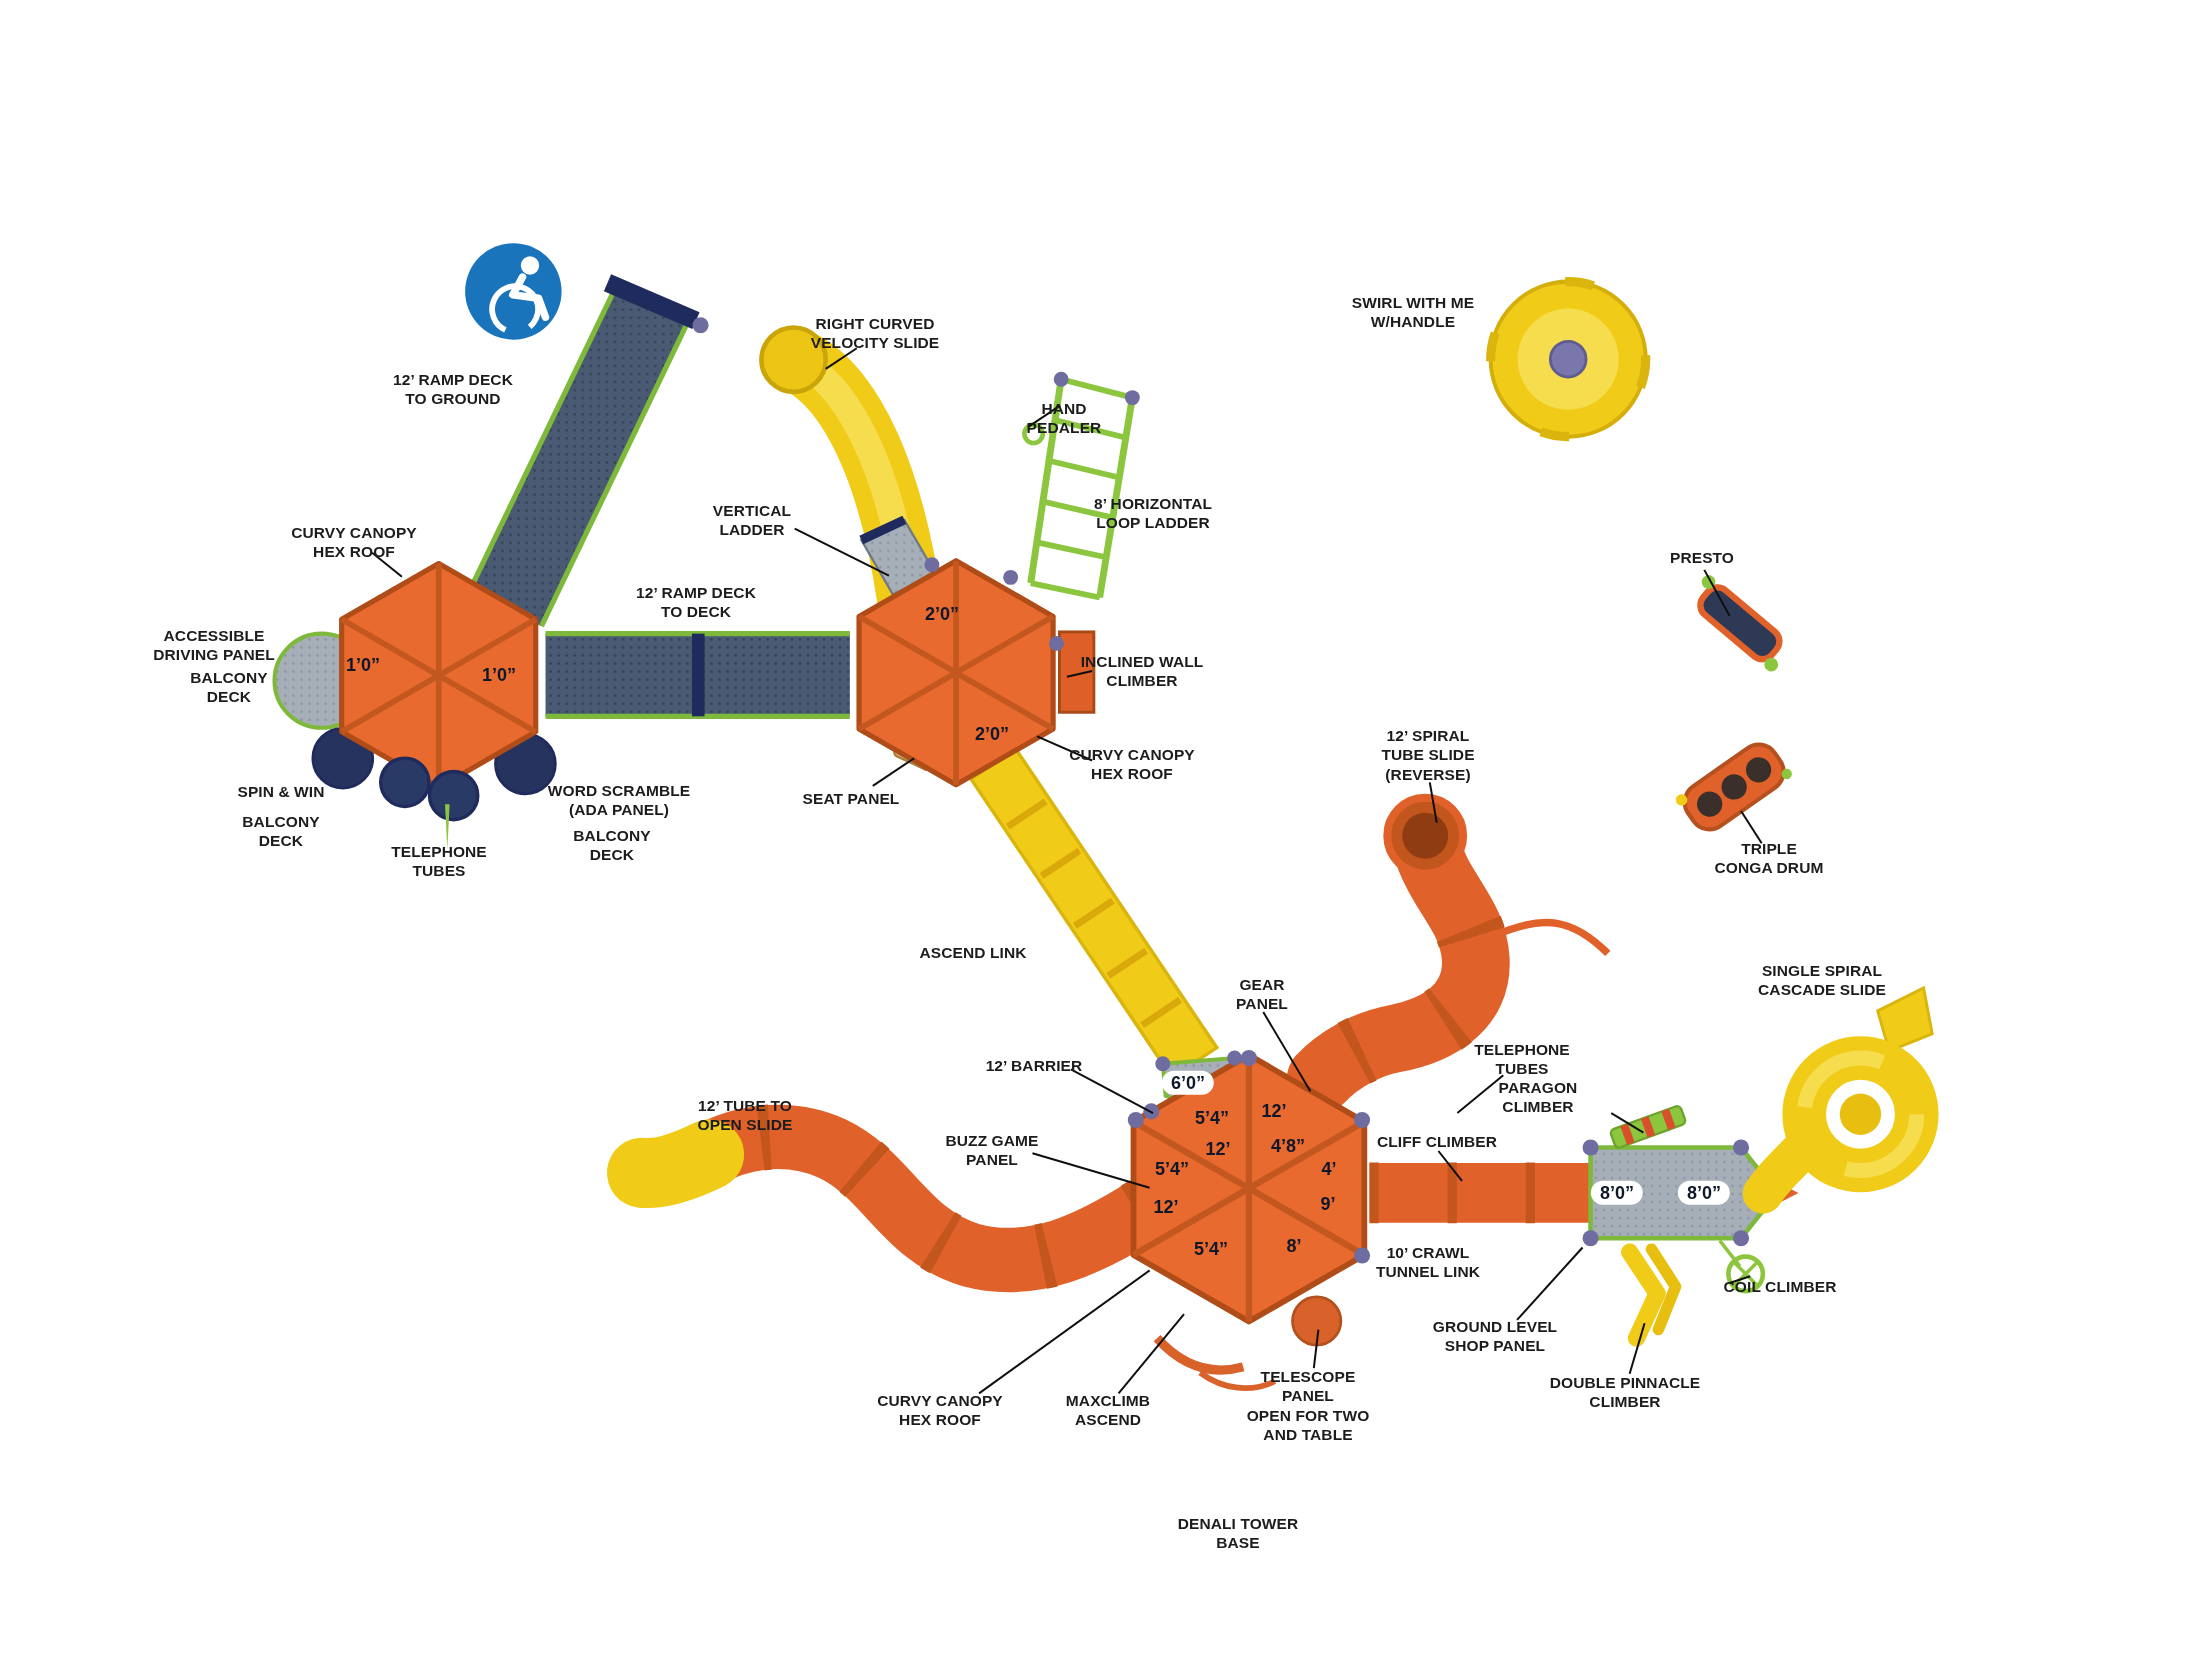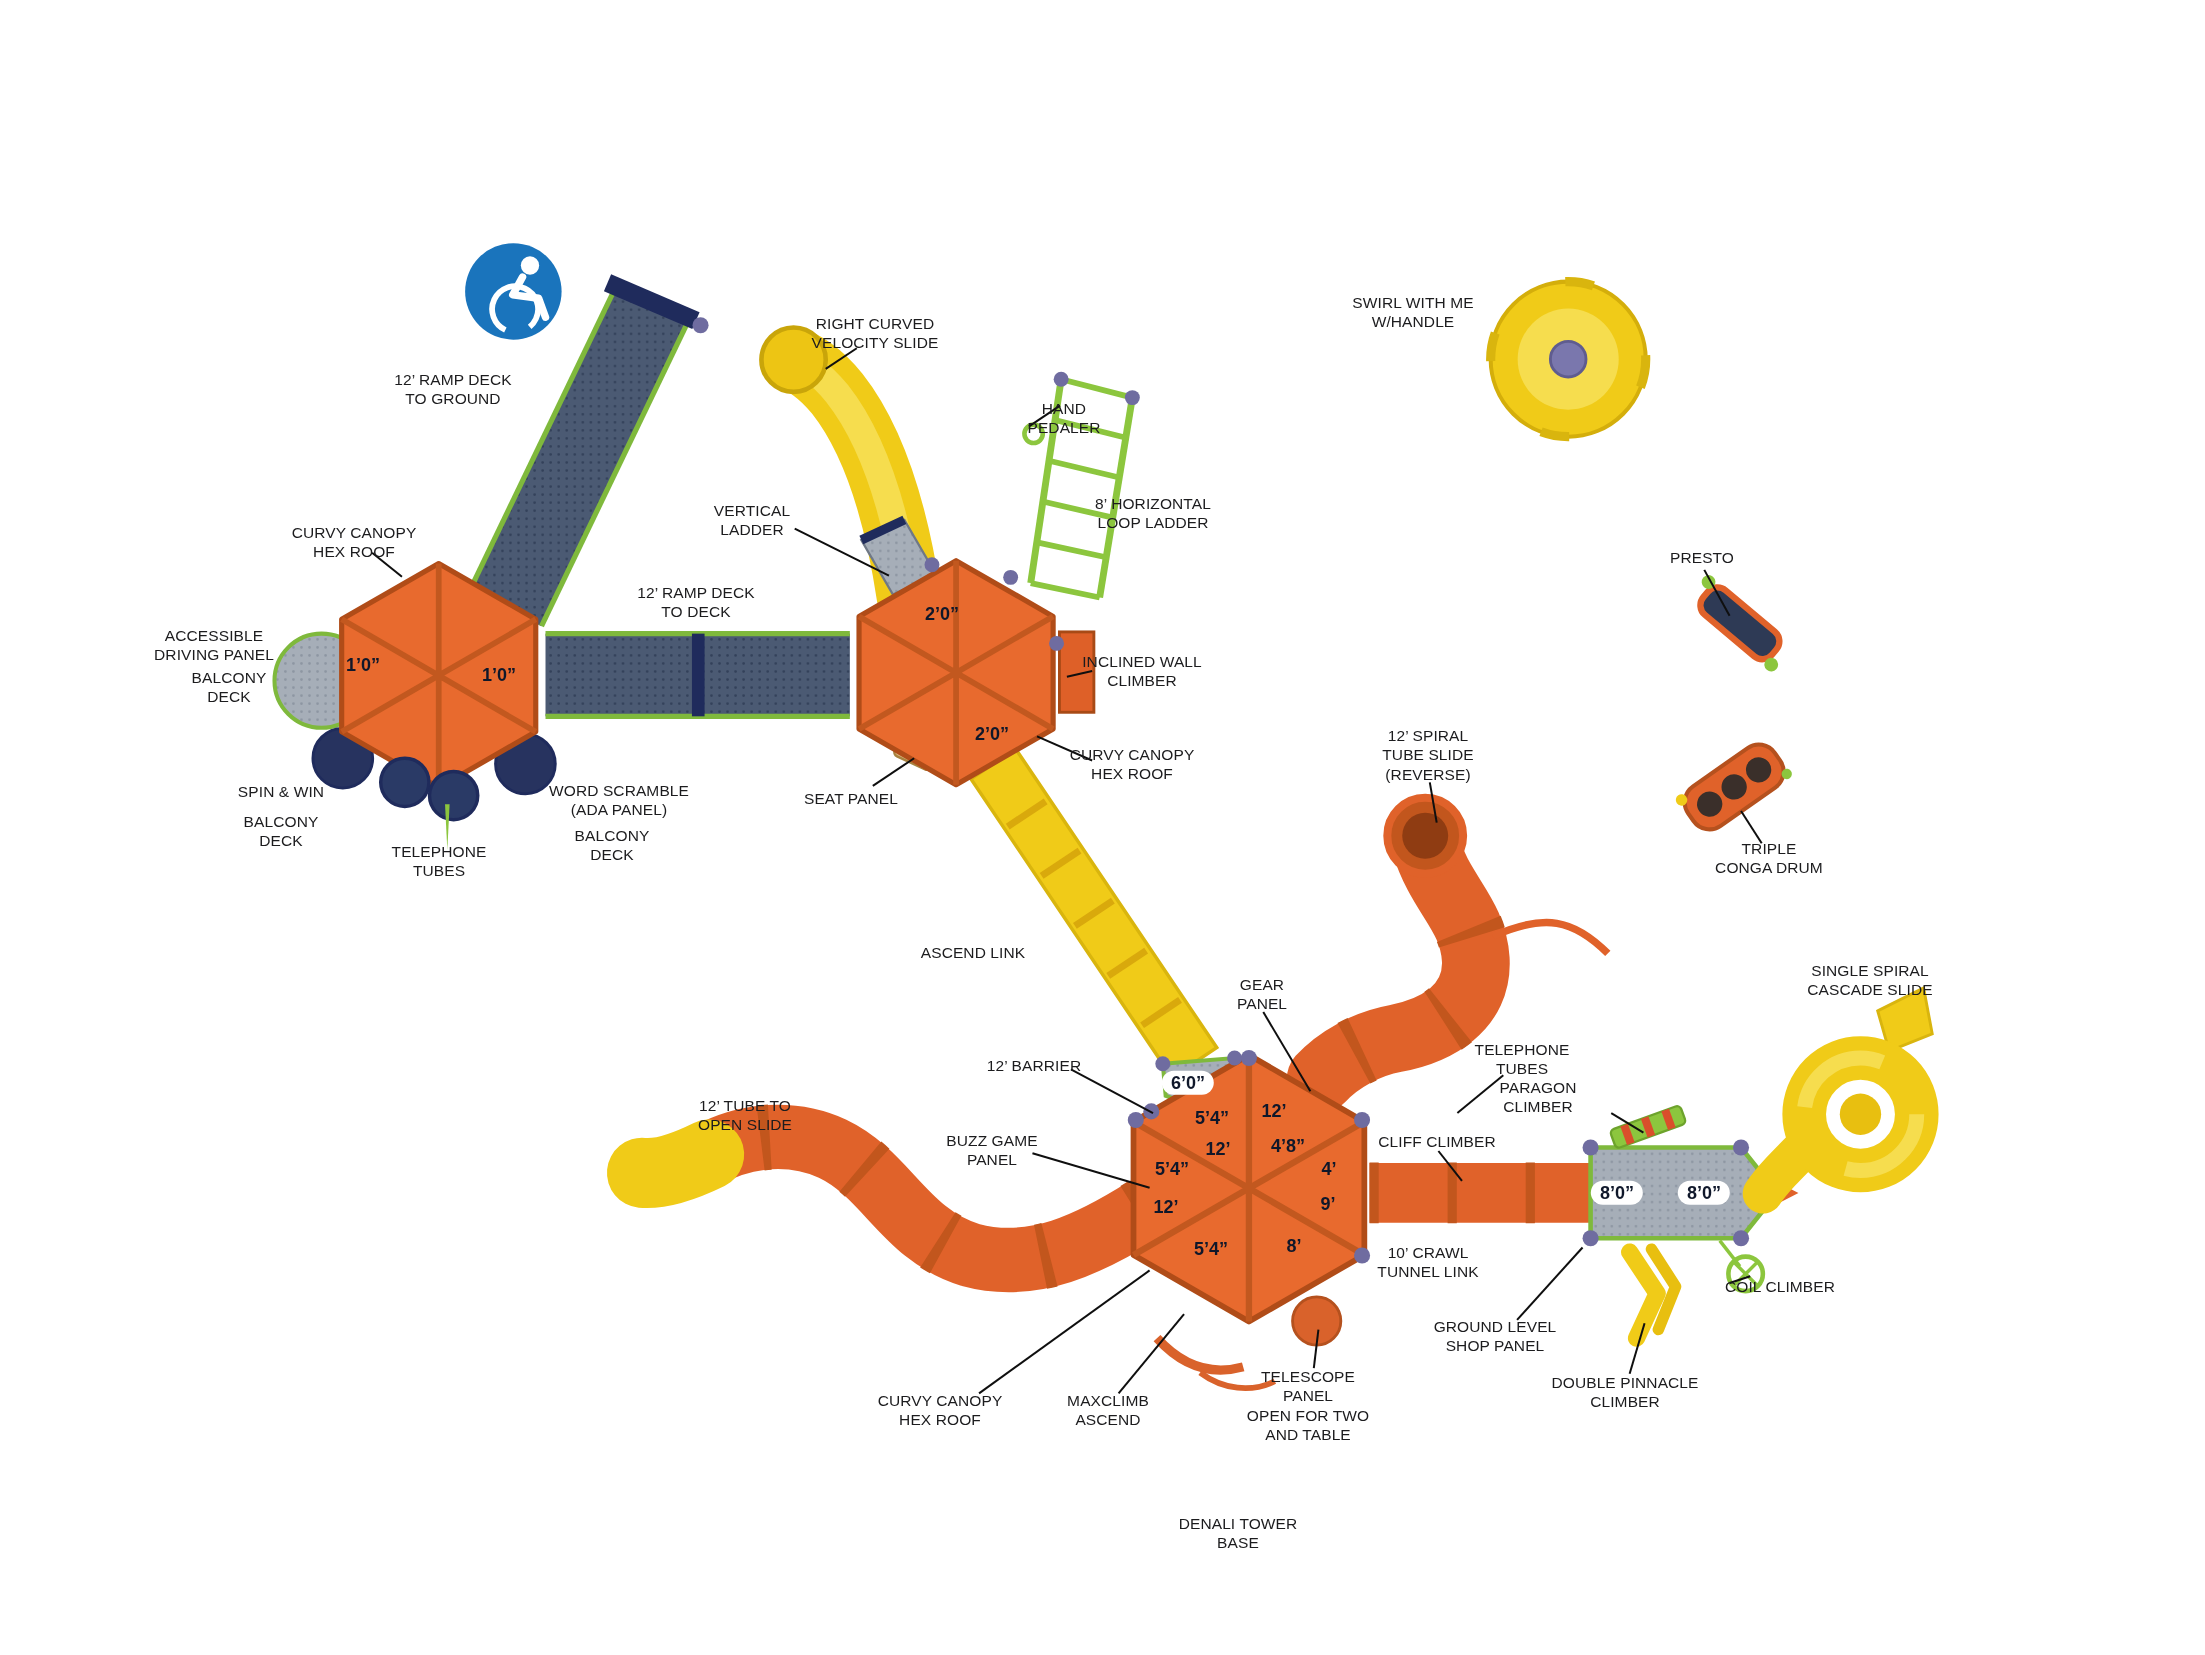--- a/index.html
+++ b/index.html
@@ -1,20 +1,20 @@
 <!DOCTYPE html>
 <html style="font-size:9.2px"><head>
 <meta charset="utf-8">
 <style>
   html,body{margin:0;padding:0;background:#fff;}
   body{width:2205px;height:1656px;font-family:"Liberation Sans",sans-serif;}
   #canvas{position:relative;width:2205px;height:1656px;overflow:hidden;background:#fff;}
   #scene{position:absolute;left:0;top:0;}
   .lbl{position:absolute;transform:translate(-50%,-50%);white-space:pre-line;text-align:center;
-       font-weight:normal;font-size:15.5px;line-height:1.25;color:#1c1c1e;letter-spacing:0.1px;}
+       font-weight:bold;font-size:15.5px;line-height:1.25;color:#1c1c1e;letter-spacing:0.1px;}
   .meas{position:absolute;transform:translate(-50%,-50%);font-weight:bold;font-size:18px;
         color:#0f172a;white-space:nowrap;}
   .meas.pill{background:#ffffff;border-radius:12.6px;padding:1.7px 9.2px;}
 </style>
 </head>
 <body>
 
 <div id="canvas">
 
 <svg id="scene" width="2205" height="1656" viewBox="0 0 3840 2883">
@@ -283,21 +283,21 @@
 <div class="lbl" style="left:1262px;top:994px">GEAR
 PANEL</div>
 <div class="lbl" style="left:1428px;top:755px">12’ SPIRAL
 TUBE SLIDE
 (REVERSE)</div>
 <div class="lbl" style="left:1413px;top:312px">SWIRL WITH ME
 W/HANDLE</div>
 <div class="lbl" style="left:1702px;top:558px">PRESTO</div>
 <div class="lbl" style="left:1769px;top:858px">TRIPLE
 CONGA DRUM</div>
-<div class="lbl" style="left:1870px;top:980px">SINGLE SPIRAL
+<div class="lbl" style="left:1822px;top:980px">SINGLE SPIRAL
 CASCADE SLIDE</div>
 <div class="lbl" style="left:1034px;top:1066px">12’ BARRIER</div>
 <div class="lbl" style="left:1522px;top:1059px">TELEPHONE
 TUBES</div>
 <div class="lbl" style="left:1538px;top:1097px">PARAGON
 CLIMBER</div>
 <div class="lbl" style="left:992px;top:1150px">BUZZ GAME
 PANEL</div>
 <div class="lbl" style="left:1437px;top:1142px">CLIFF CLIMBER</div>
 <div class="lbl" style="left:745px;top:1115px">12’ TUBE TO

